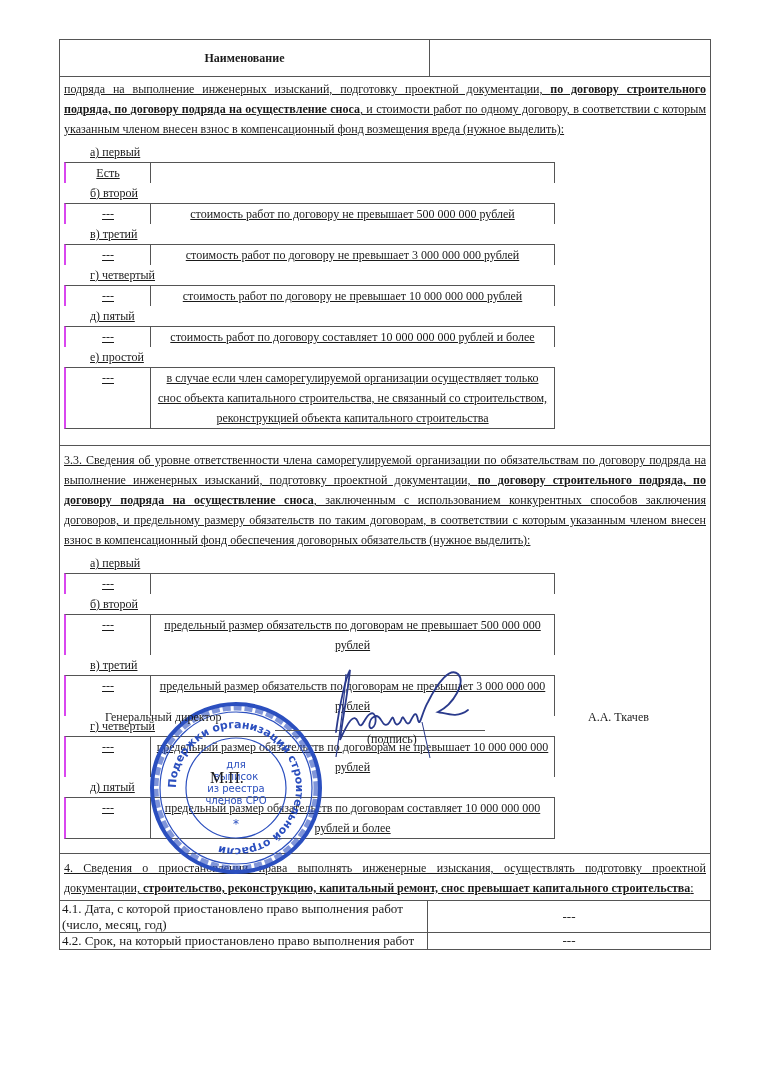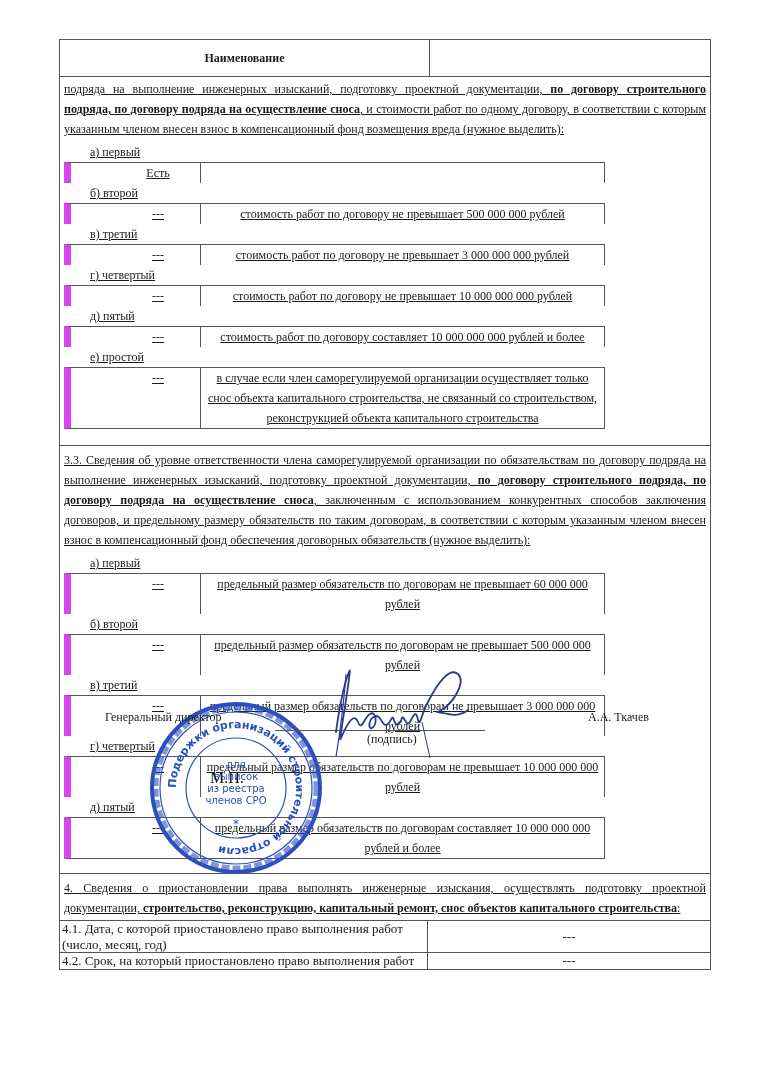--- a/index.html
+++ b/index.html
@@ -10,21 +10,21 @@
   .hdr-row { display: flex; height: 36px; border-bottom: 1px solid #555; }
   .hdr-cell { display: flex; align-items: center; justify-content: center; font-weight: bold; font-size: 12px; }
   .hdr-left { width: 369px; border-right: 1px solid #555; }
   .hdr-right { flex: 1; }
   .section { border-bottom: 1px solid #555; padding: 2px 4px 6px 4px; font-size: 12px; line-height: 20px; text-decoration: underline; }
   .para { text-align: justify; text-align-last: left; }
   .para b { font-weight: bold; }
   .lvl-table { margin-top: 3px; width: 100%; }
   .lvl-row { display: flex; flex-direction: column; }
   .lvl-label { width: 135px; padding-left: 26px; box-sizing: border-box; }
-  .lvl-box { display: flex; border-left: 7px solid #d946ef; border-right: 1px solid #555; border-top: 1px solid #555; width: 488px; padding-left: 45px; }
+  .lvl-box { display: flex; border-left: 2px solid #d946ef; border-right: 1px solid #555; border-top: 1px solid #555; width: 488px; }
   .lvl-row:last-child .lvl-box { border-bottom: 1px solid #555; }
   .lvl-mark { width: 84px; text-align: center; border-right: 1px solid #555; }
   .lvl-desc { flex: 1; text-align: center; padding: 0 4px; }
   .sec-33 { padding-top: 4px; }
   .sec-4 { padding-top: 4px; padding-bottom: 2px; }
   .susp-row { display: flex; border-bottom: 1px solid #555; font-size: 13px; line-height: 15.5px; }
   .susp-row:last-child { border-bottom: none; }
   .susp-label { width: 365px; border-right: 1px solid #555; padding-left: 2px; }
   .susp-val { flex: 1; display: flex; align-items: center; justify-content: center; }
   .sign { position: absolute; top: 705px; left: 0; width: 768px; font-size: 12px; }
@@ -93,21 +93,20 @@
       <div style="height:10px"></div>
     </div>
 
     <div class="section sec-33">
       <div class="para"><span>3.3. Сведения об уровне ответственности члена саморегулируемой организации по обязательствам по договору подряда на выполнение инженерных изысканий, подготовку проектной документации, </span><b>по договору строительного подряда, по договору подряда на осуществление сноса</b><span>, заключенным с использованием конкурентных способов заключения договоров, и предельному размеру обязательств по таким договорам, в соответствии с которым указанным членом внесен взнос в компенсационный фонд обеспечения договорных обязательств (нужное выделить):</span></div>
       <div class="lvl-table">
         <div class="lvl-row">
           <div class="lvl-label">а) первый</div>
           <div class="lvl-box">
               <div class="lvl-mark">---</div>
-              <div class="lvl-desc">предельный размер обязательств по договорам не превышает 60 000 000 рублей</div>
             </div>
         </div>
         <div class="lvl-row">
           <div class="lvl-label">б) второй</div>
           <div class="lvl-box">
               <div class="lvl-mark">---</div>
               <div class="lvl-desc">предельный размер обязательств по договорам не превышает 500 000 000 рублей</div>
             </div>
         </div>
         <div class="lvl-row">
@@ -129,21 +128,21 @@
           <div class="lvl-box">
               <div class="lvl-mark">---</div>
               <div class="lvl-desc">предельный размер обязательств по договорам составляет 10 000 000 000 рублей и более</div>
             </div>
         </div>
       </div>
       <div style="height:8px"></div>
     </div>
 
     <div class="section sec-4">
-      <div class="para"><span>4. Сведения о приостановлении права выполнять инженерные изыскания, осуществлять подготовку проектной документации, </span><b>строительство, реконструкцию, капитальный ремонт, снос объектов капитального строительства</b><span>:</span></div>
+      <div class="para"><span>4. Сведения о приостановлении права выполнять инженерные изыскания, осуществлять подготовку проектной документации, </span><b>строительство, реконструкцию, капитальный ремонт, снос превышает капитального строительства</b><span>:</span></div>
     </div>
     <div class="susp-row">
       <div class="susp-label">4.1. Дата, с которой приостановлено право выполнения работ (число, месяц, год)</div>
       <div class="susp-val">---</div>
     </div>
     <div class="susp-row">
       <div class="susp-label">4.2. Срок, на который приостановлено право выполнения работ</div>
       <div class="susp-val">---</div>
     </div>
   </div>

